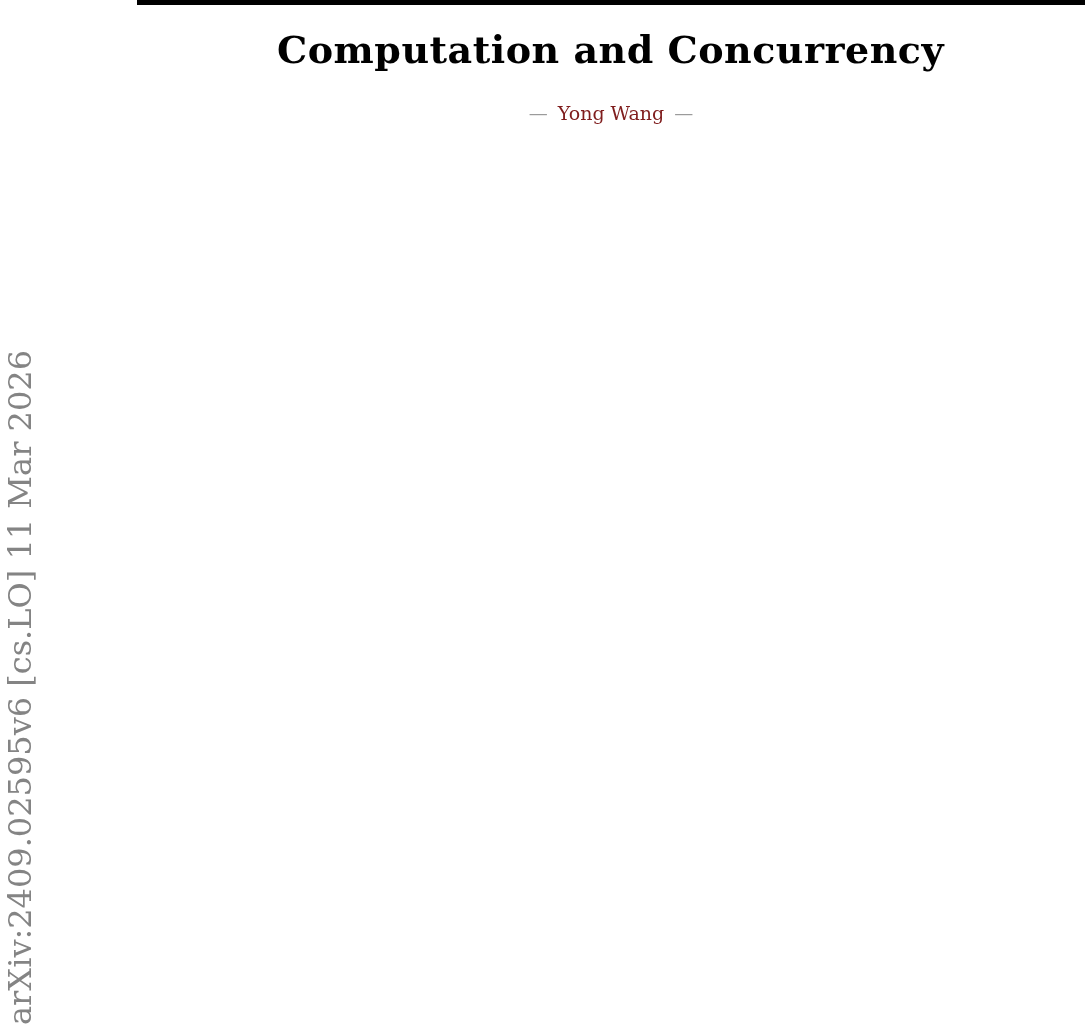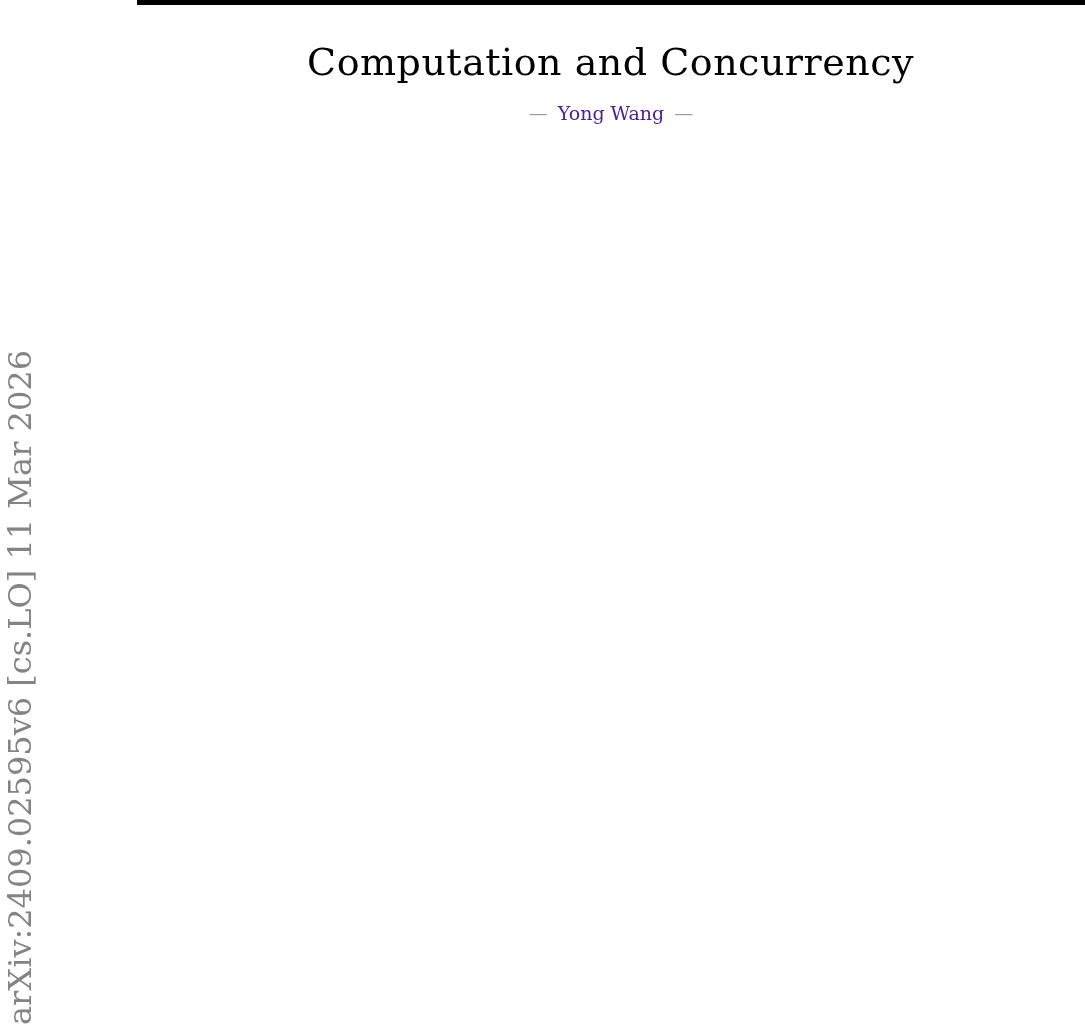--- a/index.html
+++ b/index.html
@@ -28,27 +28,27 @@
   
   .text-column {
     position: absolute;
     left: 137px;
     right: 0;
     top: 0;
     text-align: center;
   }
 
   .paper-title {
-    margin: 12px;
+    margin: 0;
     position: absolute;
     top: 28px;
     left: 0;
     right: 1px;
     font-family: "DejaVu Serif", serif;
-    font-weight: normal;
+    font-weight: bold;
     font-size: 38px;
     line-height: 44px;
     color: #000000;
     letter-spacing: 0.5px;
   }
 
   .author-line {
     position: absolute;
     top: 101px;
     left: 0;
@@ -57,21 +57,21 @@
     font-size: 19px;
     line-height: 24px;
     color: #1a1a1a;
     white-space: nowrap;
   }
   .author-dash {
     color: #9b9b9b;
     padding: 0 10px;
   }
   .author-name {
-    color: #4c1d95;
+    color: #7f1d1d;
     margin-top: 20px;
   }
 
   
   .arxiv-watermark {
     position: absolute;
     left: 1px;
     top: 1025px;
     transform: rotate(-90deg);
     transform-origin: 0 0;

